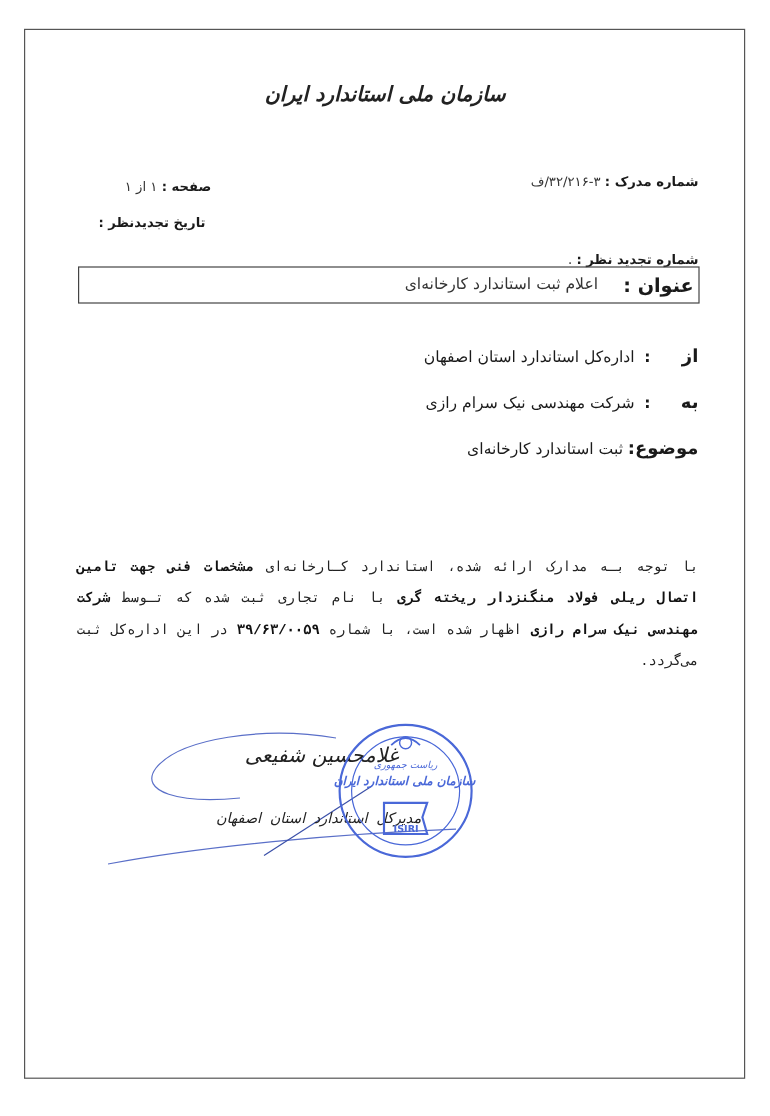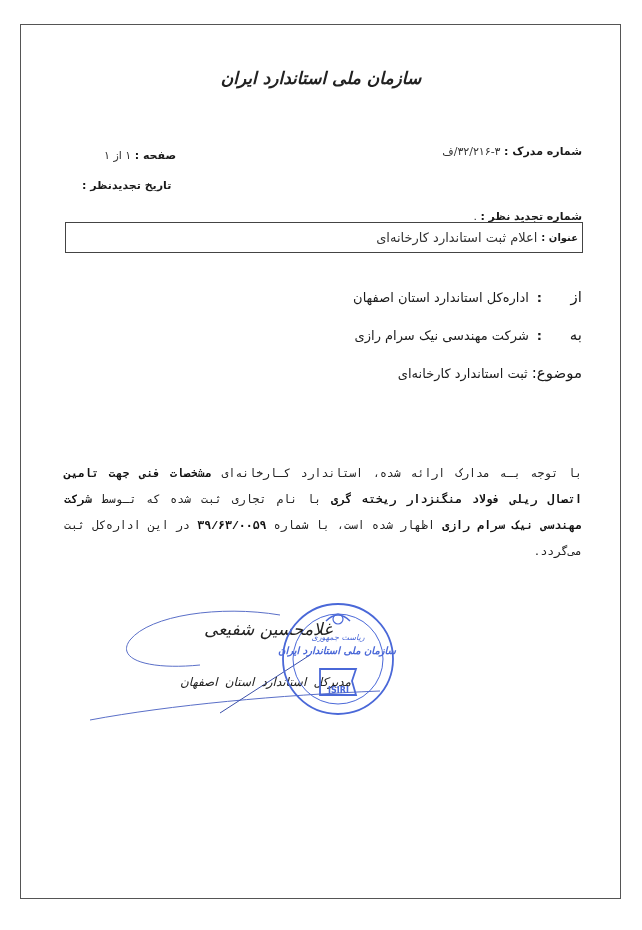--- a/index.html
+++ b/index.html
@@ -57,34 +57,34 @@
       height: 31px;
       border: 1.5px solid #444;
       box-sizing: border-box;
       direction: rtl;
       display: flex;
       align-items: center;
       padding-right: 4px;
       font-size: 13px;
       white-space: nowrap;
     }
-    .title-box .label { font-weight: bold; font-size: 10px; }
-    .title-box .value { color: #333; margin-right: 4px; }
+    .title-box .label { font-weight: bold; font-size: 16px; }
+    .title-box .value { color: #333; margin-right: 21px; }
 
     .field-row {
       position: absolute;
       right: 60px;
       direction: rtl;
       font-size: 13px;
       white-space: nowrap;
       display: flex;
       align-items: baseline;
     }
     .field-key {
-      font-weight: normal;
+      font-weight: bold;
       font-size: 15px;
       display: inline-block;
       min-width: 34px;
     }
     .field-colon {
       font-weight: bold;
       margin: 0 6px 0 8px;
     }
     .field-val { font-weight: normal; }
 

